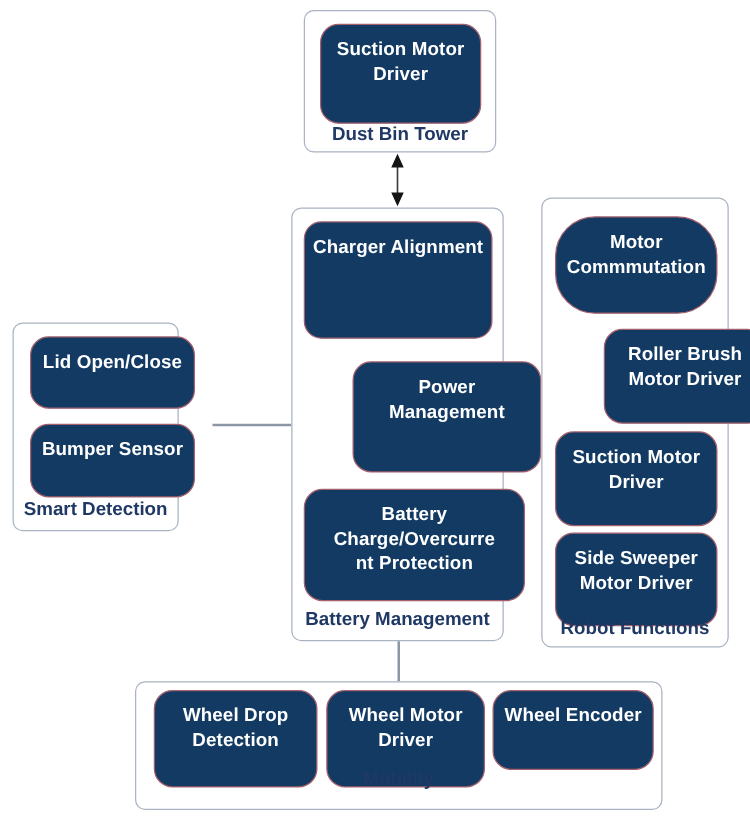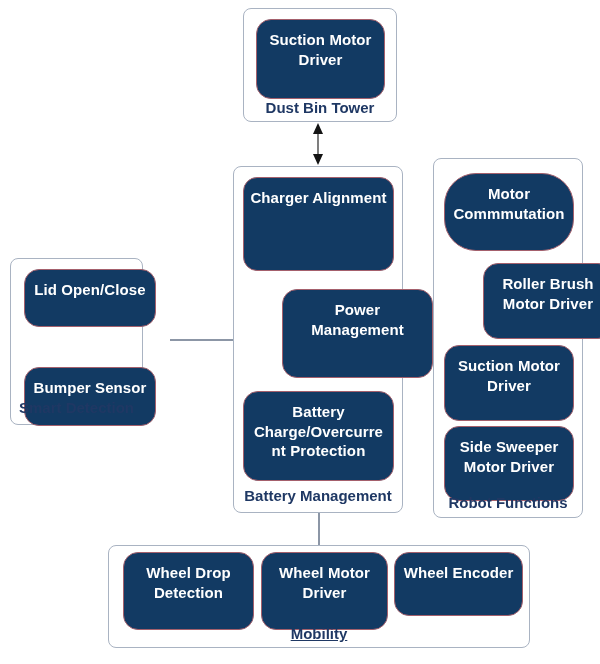--- a/index.html
+++ b/index.html
@@ -66,29 +66,29 @@
   <div class="container" style="left:243px; top:8px; width:154px; height:114px;">
     <div class="block" style="left:12px; top:10px; width:129px; height:80px;">Suction Motor
 Driver</div>
     <div class="clabel" style="bottom:5px;">Dust Bin Tower</div>
   </div>
 
   <div class="container" style="left:233px; top:166px; width:170px; height:347px;">
     <div class="block" style="left:9px; top:10px; width:151px; height:94px;border-radius:14px;">Charger Alignment</div>
     <div class="block" style="left:9px; top:122px; width:151px; height:89px;margin-left:39px;">Power
 Management</div>
-    <div class="block" style="left:9px; top:224px; width:151px; height:90px;">Battery
+    <div class="block" style="left:9px; top:224px; width:177px; height:90px;">Battery
 Charge/Overcurre
 nt Protection</div>
     <div class="clabel" style="bottom:8px;">Battery Management</div>
   </div>
 
   <div class="container" style="left:10px; top:258px; width:133px; height:167px;">
     <div class="block" style="left:13px; top:10px; width:132px; height:58px;">Lid Open/Close</div>
-    <div class="block" style="left:13px; top:80px; width:132px; height:59px;margin-top:28px;">Bumper Sensor</div>
+    <div class="block" style="left:13px; top:80px; width:132px; height:59px;">Bumper Sensor</div>
     <div class="clabel" style="bottom:8px;">Smart Detection</div>
   </div>
 
   <div class="container" style="left:433px; top:158px; width:150px; height:360px;">
     <div class="block" style="left:10px; top:14px; width:130px; height:78px;border-radius:32px;">Motor
 Commmutation</div>
     <div class="block" style="left:10px; top:104px; width:130px; height:76px;margin-left:39px;">Roller Brush
 Motor Driver</div>
     <div class="block" style="left:10px; top:186px; width:130px; height:76px;">Suction Motor
 Driver</div>
@@ -96,16 +96,16 @@
 Motor Driver</div>
     <div class="clabel" style="bottom:6px;">Robot Functions</div>
   </div>
 
   <div class="container" style="left:108px; top:545px; width:422px; height:103px;">
     <div class="block" style="left:14px; top:6px; width:131px; height:78px;">Wheel Drop
 Detection</div>
     <div class="block" style="left:152px; top:6px; width:127px; height:78px;">Wheel Motor
 Driver</div>
     <div class="block" style="left:285px; top:6px; width:129px; height:64px;">Wheel Encoder</div>
-    <div class="clabel" style="bottom:5px;text-decoration:underline;">Mobility</div>
+    <div class="clabel" style="bottom:15px;">Mobility</div>
   </div>
 
 </div>
 
 </body></html>

